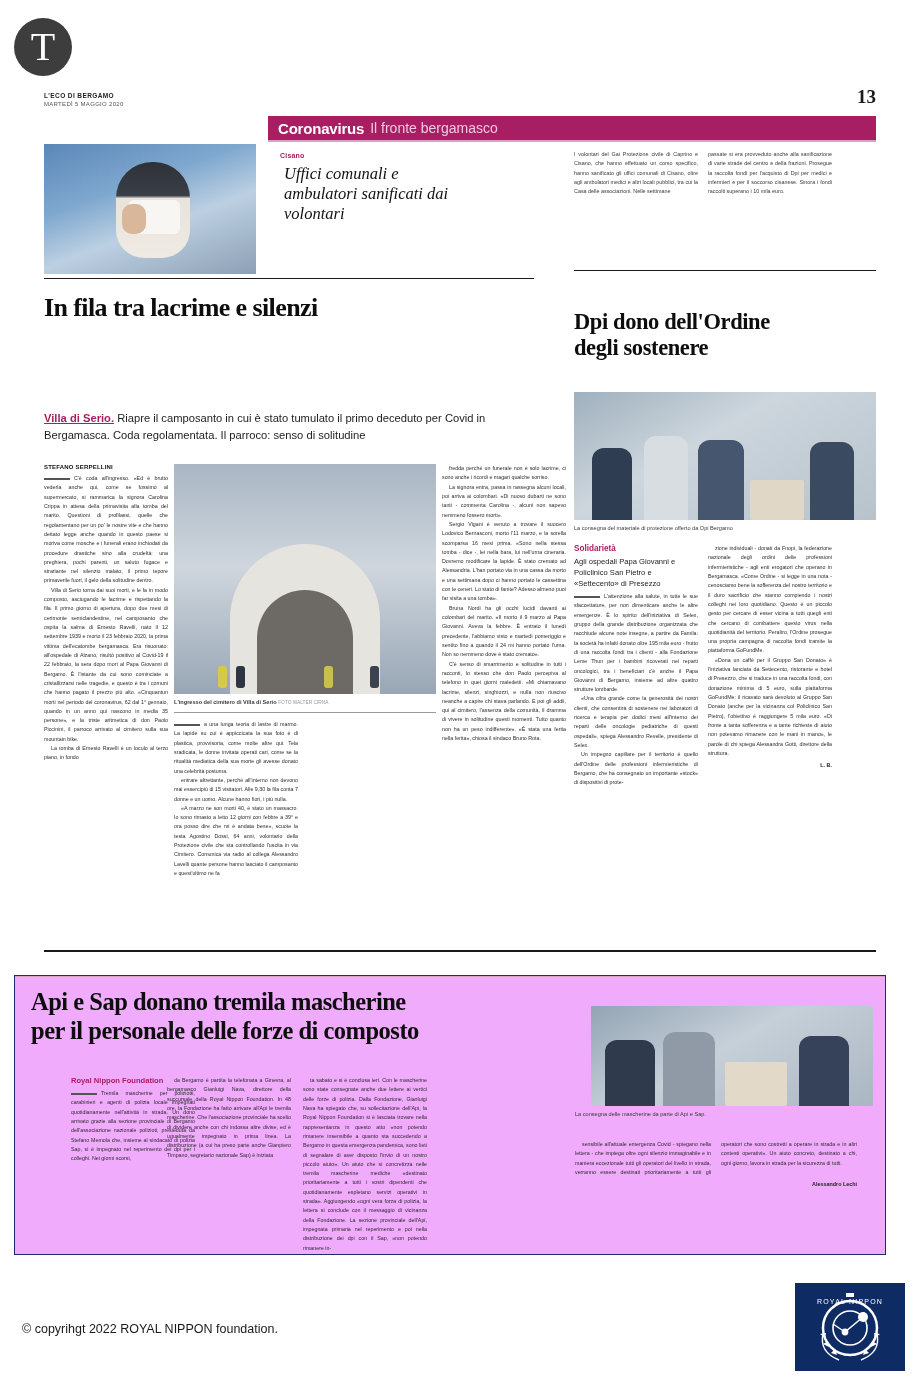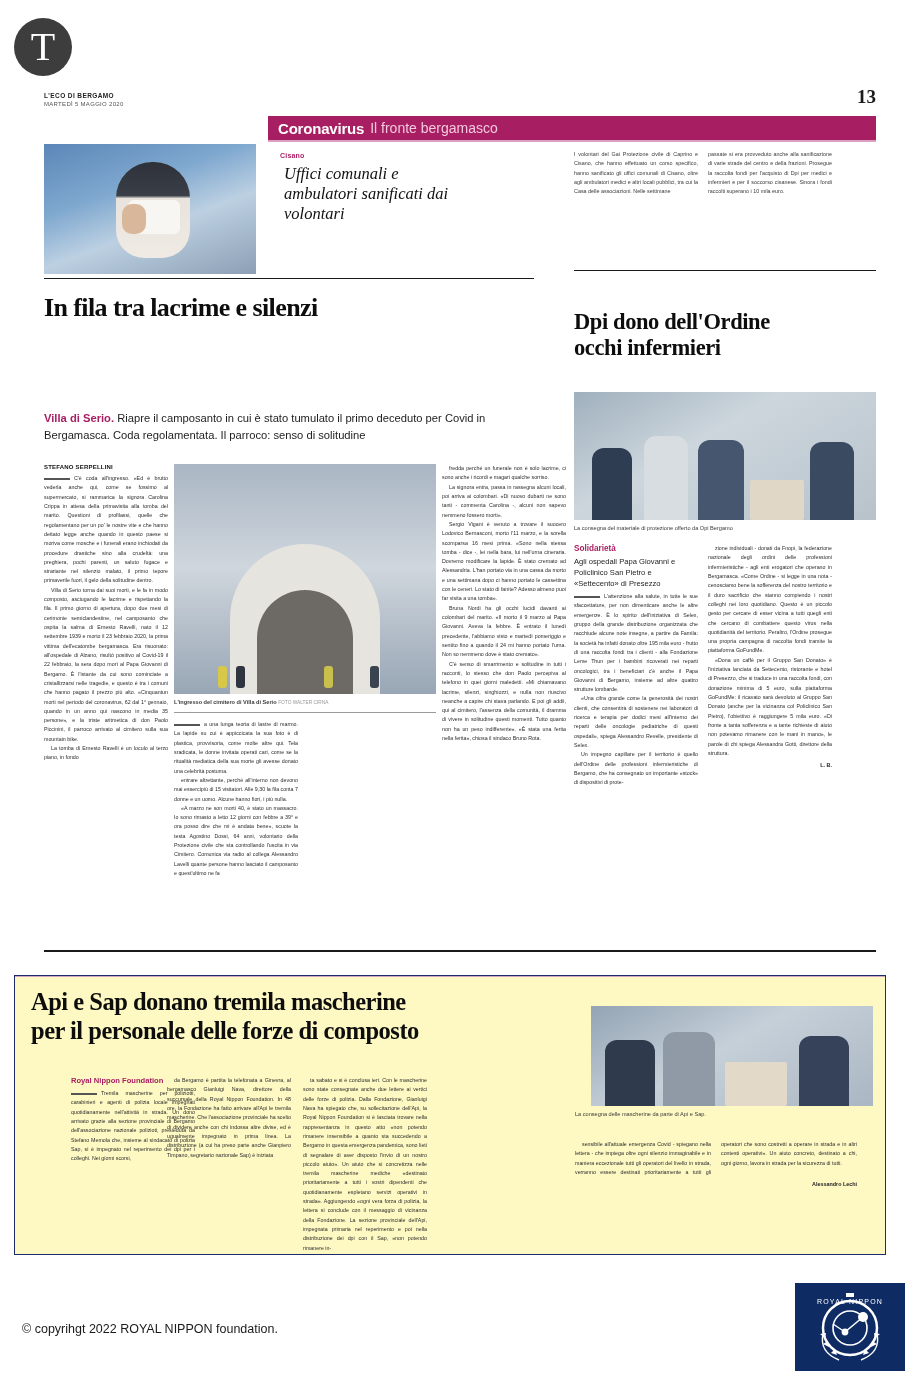--- a/index.html
+++ b/index.html
@@ -60,21 +60,21 @@
 
   
   .hl-main{position:absolute;left:0;top:200px;width:490px;
     font-family:"Liberation Serif",serif;font-weight:bold;font-size:26px;
     line-height:1.2;letter-spacing:-.6px;color:#0d0d0d;}
   .hl-side{position:absolute;left:530px;top:192px;width:302px;
     font-family:"Liberation Serif",serif;font-weight:bold;font-size:22.5px;
     line-height:1.16;letter-spacing:-.4px;color:#0d0d0d;margin-top:25px;}
 
   .standfirst{position:absolute;left:0;top:318px;width:490px;font-size:11.2px;line-height:1.5;color:#1d1d1d;}
-  .standfirst b{color:#a81e62;}
+  .standfirst b{color:#a81e62;text-decoration:underline;}
 
   
   .photo-right{left:530px;top:300px;width:302px;height:128px;
     background:linear-gradient(150deg,#9fb0bd 0%,#cdd6dd 40%,#b7c2cb 100%);}
   .pr-person{position:absolute;bottom:0;border-radius:12px 12px 0 0;}
   .cap{font-size:5.6px;color:#3b3b3b;line-height:1.5;}
   .cap em{font-style:normal;color:#9a9a9a;font-size:4.8px;}
   .cap-right{position:absolute;left:530px;top:432px;width:302px;}
 
   
@@ -92,21 +92,21 @@
   .photo-mid{left:130px;top:372px;width:262px;height:230px;
     background:linear-gradient(180deg,#aab6c4 0%,#cfd6dd 45%,#98a6b5 100%);}
   .pm-arch{position:absolute;left:50%;transform:translateX(-50%);bottom:0;width:150px;height:150px;
     border-radius:75px 75px 0 0;background:#e6e4df;}
   .pm-arch2{position:absolute;left:50%;transform:translateX(-50%);bottom:0;width:96px;height:104px;
     border-radius:48px 48px 0 0;background:#6d6a66;}
   .pm-v{position:absolute;bottom:6px;width:9px;height:22px;border-radius:3px;}
 
   
   .boxed{position:absolute;left:14px;top:975px;width:872px;height:280px;
-    border:1.6px solid #1d2b6b;box-sizing:border-box;background:#fef9c3;}
+    border:1.6px solid #1d2b6b;box-sizing:border-box;background:#f0abfc;}
   .boxed-inner{position:absolute;left:16px;top:12px;right:16px;}
   .boxed-topline{position:absolute;left:0;top:0;width:100%;height:1px;background:#d4a3c0;}
   .hl-box{font-family:"Liberation Serif",serif;font-weight:bold;font-size:24.5px;
     line-height:1.18;letter-spacing:-.5px;color:#0d0d0d;width:520px;}
   .photo-box{position:absolute;left:560px;top:18px;width:282px;height:100px;
     background:linear-gradient(150deg,#93a4b4 0%,#c6d0d9 45%,#aab6c2 100%);}
   .rnf{color:#a81e62;font-size:7.6px;font-weight:bold;margin-bottom:4px;}
 
   
   .footer{position:absolute;left:22px;top:1322px;font-size:12.5px;color:#1a1a1a;}
@@ -157,21 +157,21 @@
 
     <div class="rule" style="left:0;top:186px;width:490px;height:1px;background:#1a1a1a;"></div>
     <div class="rule" style="left:530px;top:178px;width:302px;height:1px;background:#1a1a1a;"></div>
 
     <div class="hl-main">
       <div>In fila tra lacrime e silenzi</div>
     </div>
 
     <div class="hl-side">
       <div>Dpi dono dell'Ordine</div>
-      <div>occhi infermieri</div>
+      <div>degli sostenere</div>
     </div>
 
     <div class="standfirst">
       <b>Villa di Serio.</b><span> Riapre il camposanto in cui è stato tumulato il primo deceduto per Covid in Bergamasca. Coda regolamentata. Il parroco: senso di solitudine</span>
     </div>
 
     <div class="photo photo-right">
       <div class="pr-person" style="left:18px;width:40px;height:72px;background:#2f3d52;"></div>
       <div class="pr-person" style="left:70px;width:44px;height:84px;background:#d8dde2;"></div>
       <div class="pr-person" style="left:124px;width:46px;height:80px;background:#46566e;"></div>

